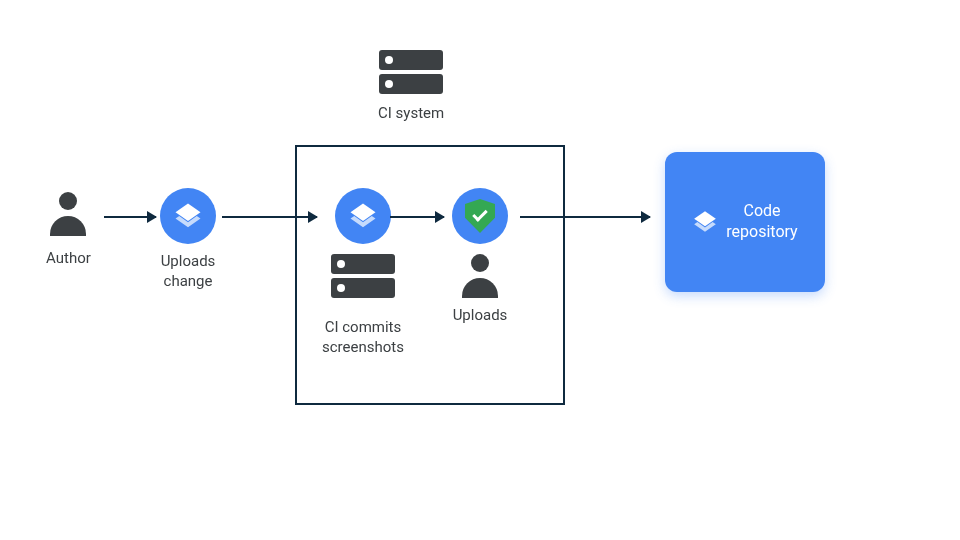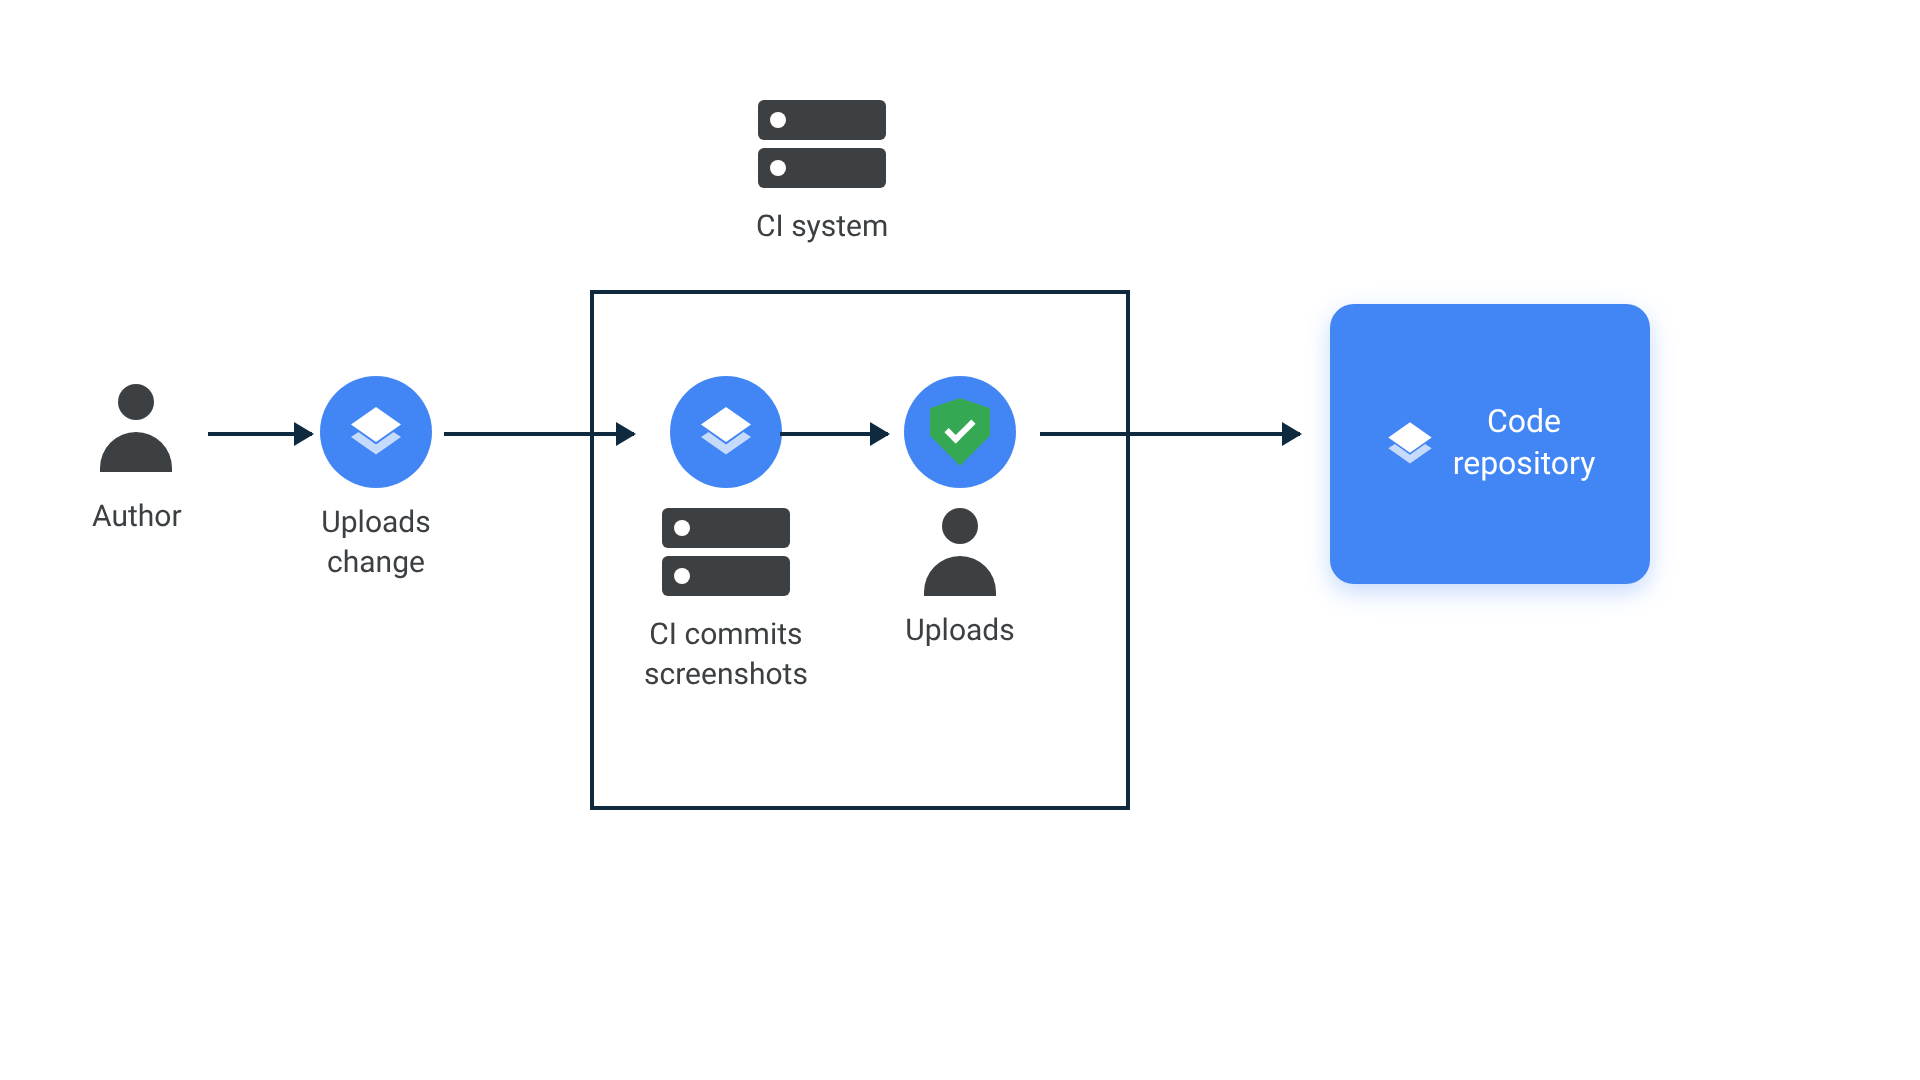--- a/index.html
+++ b/index.html
@@ -165,21 +165,21 @@
   <div class="circle-icon">
     <svg class="layers-svg" viewBox="0 0 24 24">
         <path fill="#fff" d="M12 2 2 9l10 7 10-7-10-7z"></path>
         <path fill="#fff" opacity="0.7" d="M2 14l10 7 10-7-3-2-7 5-7-5-3 2z"></path>
       </svg>
   </div>
   <div class="servers" style="margin-top:10px;">
     <div class="server"></div>
     <div class="server"></div>
   </div>
-  <div class="label" style="margin-top:6px; white-space:pre;">CI commits
+  <div class="label" style="margin-top:16px; white-space:pre;">CI commits
 screenshots</div>
 </div>
 
 <div class="arrow" style="left:390px; top:216px; width:54px;"></div>
 
 <div class="node" style="left:452px; top:188px;">
   <div class="circle-icon">
     <div class="shield-wrap">
       <div class="shield">
           <div class="check"></div>

